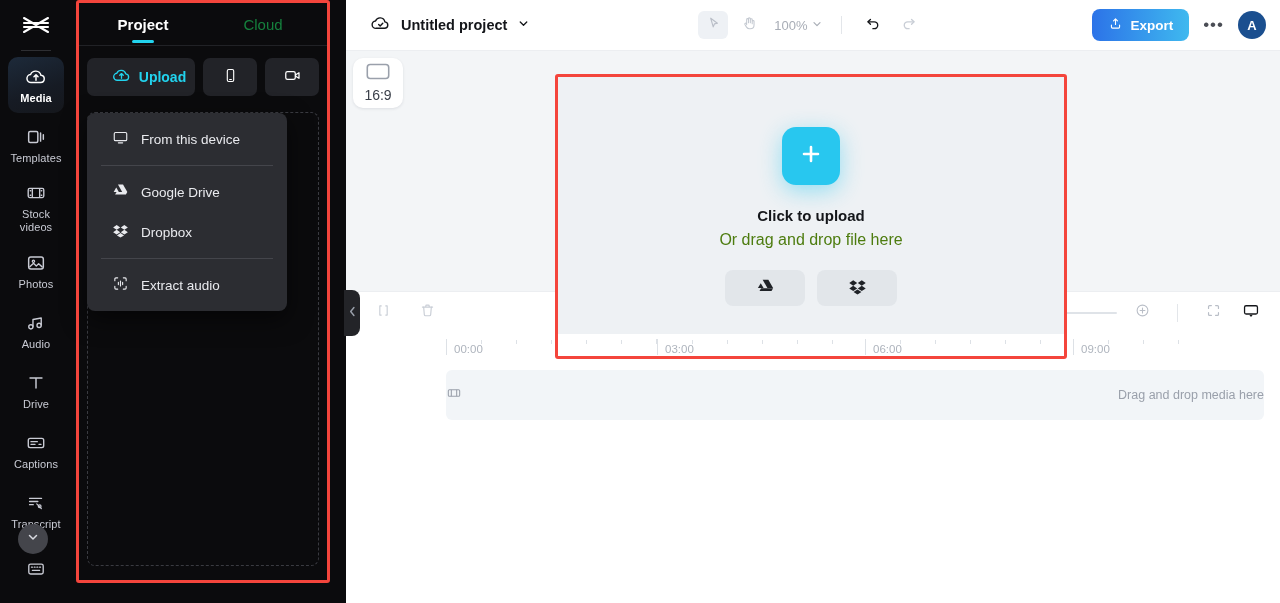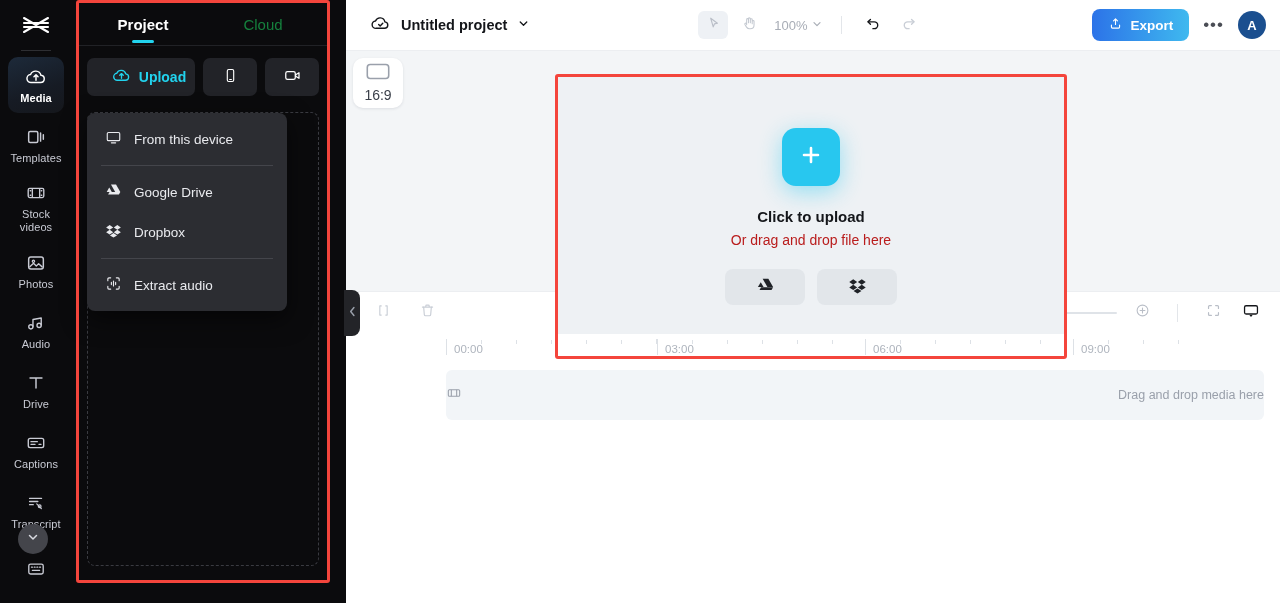--- a/index.html
+++ b/index.html
@@ -91,21 +91,21 @@
 
   
   .menu {
     position: absolute; left: 8px; top: 113px; width: 200px;
     background: #2c2d32; border-radius: 8px;
     box-shadow: 0 8px 24px rgba(0,0,0,.55);
     padding: 6px 0; z-index: 15;
   }
   .menu-item {
     display: flex; align-items: center; gap: 12px;
-    height: 40px; padding: 0 18px; color: #e9eaee; font-size: 13.5px; cursor: pointer;
+    height: 40px; padding: 0 6px; color: #e9eaee; font-size: 13.5px; cursor: pointer; margin-left: 19px;
   }
   .menu-sep { height:1px; background:#44454b; margin: 6px 14px; }
 
   .panel-handle {
     position: absolute; right: -14px; top: 290px;
     width: 16px; height: 46px; background: #232428;
     border-radius: 0 8px 8px 0; display:flex; align-items:center; justify-content:center;
     cursor: pointer; z-index: 18;
   }
 
@@ -156,21 +156,21 @@
     position:absolute; left: 212px; top: 26px; width: 506px; height: 279px;
     background:#eef1f4; display:flex; flex-direction:column; align-items:center; justify-content:center;
     cursor:pointer;
   }
   .plus-tile {
     width: 58px; height: 58px; border-radius: 14px; background:#28c7ef;
     display:flex; align-items:center; justify-content:center;
     box-shadow: 0 6px 22px rgba(40,199,239,.45);
   }
   .cap-title { margin-top: 22px; font-size:15px; font-weight:bold; color:#14161a; }
-  .cap-sub { margin-top: 7px; font-size:14px; color:#b91c1c; }
+  .cap-sub { margin-top: 7px; font-size:16px; color:#4d7c0f; }
   .cloud-btns { display:flex; gap:12px; margin-top: 21px; }
   .cloud-btn {
     width: 80px; height: 36px; border-radius: 8px; background:#e2e6ea;
     display:flex; align-items:center; justify-content:center; cursor:pointer;
   }
 
   
   .tl-toolbar {
     height: 43px; flex: 0 0 43px; display:flex; align-items:center;
     padding: 0 16px 0 24px; border-top: 1px solid #eceef1; background:#fff;

